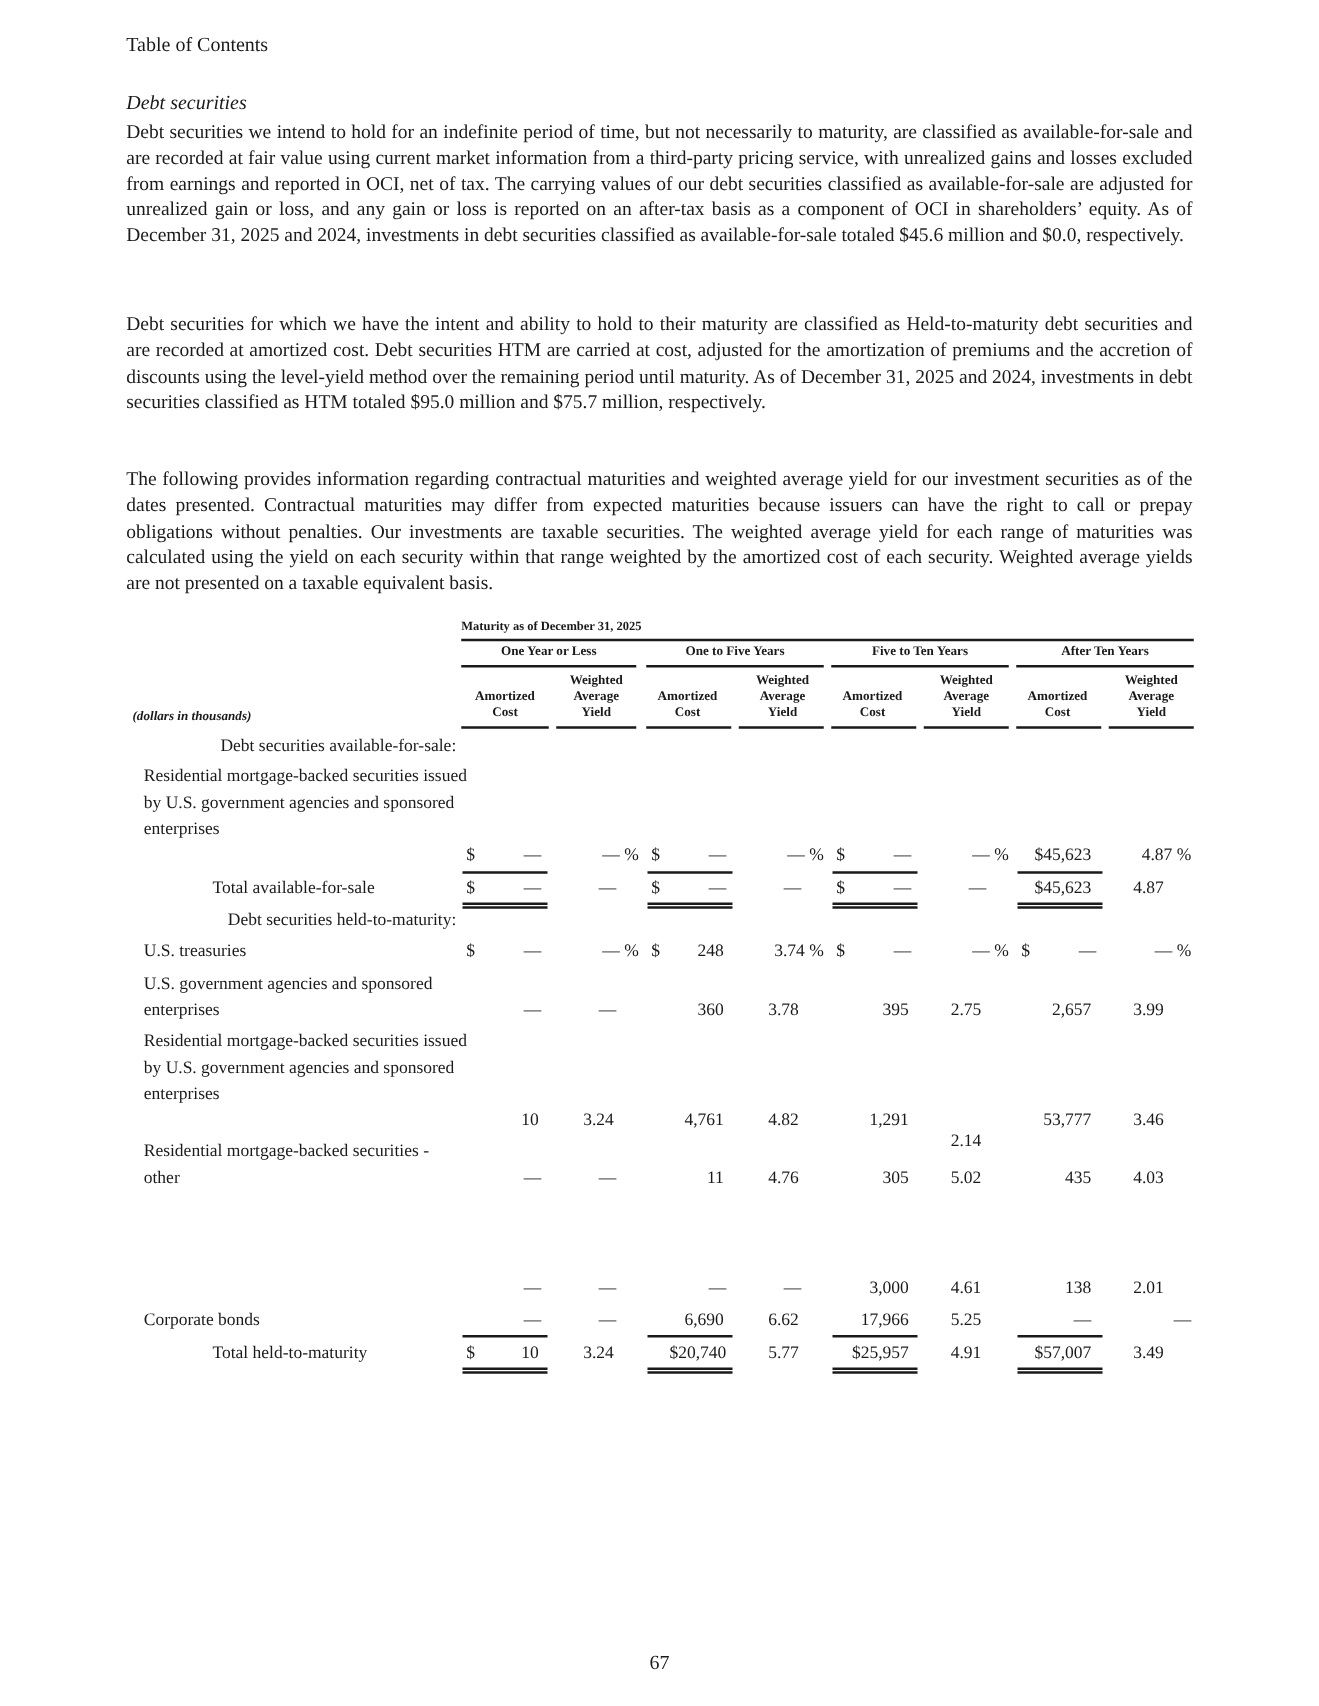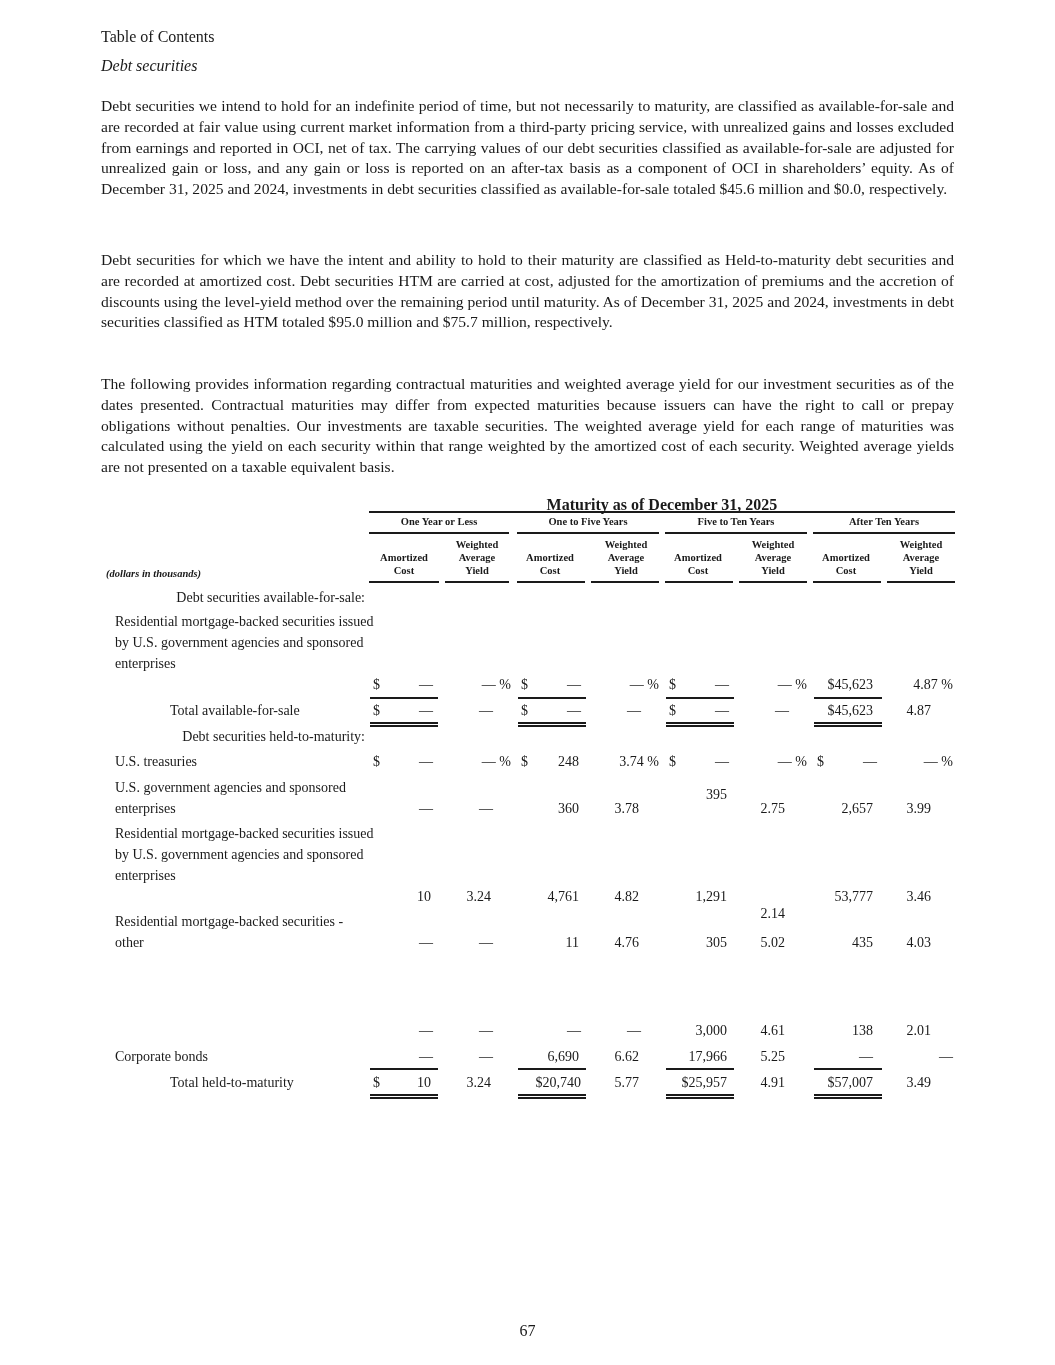--- a/index.html
+++ b/index.html
@@ -1,33 +1,33 @@
 <!DOCTYPE html>
 <html><head>
 <meta charset="utf-8">
 <style>
   html, body { margin: 0; padding: 0; background: #ffffff; }
   body {
     width: 1055px; height: 1365px; position: relative; overflow: hidden;
     font-family: "Liberation Serif", serif; color: #1a1a1a;
   }
   .toc { position: absolute; left: 101px; top: 28px; font-size: 16px; }
-  .heading { position: absolute; left: 101px; top: 57px; font-size: 16px; font-style: italic; }
+  .heading { position: absolute; left: 101px; top: 74px; font-size: 16px; font-style: italic; }
   .para {
     position: absolute; left: 101px; width: 853px; font-size: 15.6px;
     line-height: 20.8px; text-align: justify; margin: 0;
   }
   #p1 { top: 96px; }
   #p2 { top: 250px; }
   #p3 { top: 374px; }
 
   .tbl { position: absolute; left: 101px; top: 494px; width: 856px; }
   .hdr-title {
-    position: absolute; left: 268px; width: 586px; top: 2px; text-align: center;
-    font-weight: bold; font-size: 16px;
+    position: absolute; left: 268px; width: 586px; top: 2px; text-align: left;
+    font-weight: bold; font-size: 10px;
   }
   .hdr-line { position: absolute; height: 2px; background: #1a1a1a; }
   .grp {
     position: absolute; top: 22px; text-align: center; font-weight: bold; font-size: 10.5px;
   }
   .sub {
     position: absolute; top: 44px; text-align: center; font-weight: bold; font-size: 10.5px;
     line-height: 13px;
   }
   .units {
@@ -150,21 +150,21 @@
     <div class="cell amt" style="left:724px;width:52px;">—</div>
     <div class="cell yld" style="left:782px;width:70px;">— %</div>
   </div>
 
   <div class="row" style="top:284px;height:42px;">
     <div class="label">U.S. government agencies and sponsored enterprises</div>
     <div class="cell amt" style="left:280px;width:52px;top:21px;">—</div>
     <div class="cell yld" style="left:340px;width:52px;top:21px;">—</div>
     <div class="cell amt" style="left:428px;width:50px;top:21px;">360</div>
     <div class="cell yld" style="left:488px;width:50px;top:21px;">3.78</div>
-    <div class="cell amt" style="left:576px;width:50px;top:7px;">395</div>
+    <div class="cell amt" style="left:576px;width:50px;top:21px;">395</div>
     <div class="cell yld" style="left:636px;width:48px;top:21px;">2.75</div>
     <div class="cell amt" style="left:710px;width:62px;top:21px;">2,657</div>
     <div class="cell yld" style="left:782px;width:48px;top:21px;">3.99</div>
   </div>
 
   <div class="row" style="top:330px;height:84px;">
     <div class="label">Residential mortgage-backed securities issued by U.S. government agencies and sponsored enterprises</div>
     <div class="cell amt" style="left:280px;width:50px;top:63px;">10</div>
     <div class="cell yld" style="left:340px;width:50px;top:63px;">3.24</div>
     <div class="cell amt" style="left:428px;width:50px;top:63px;">4,761</div>

